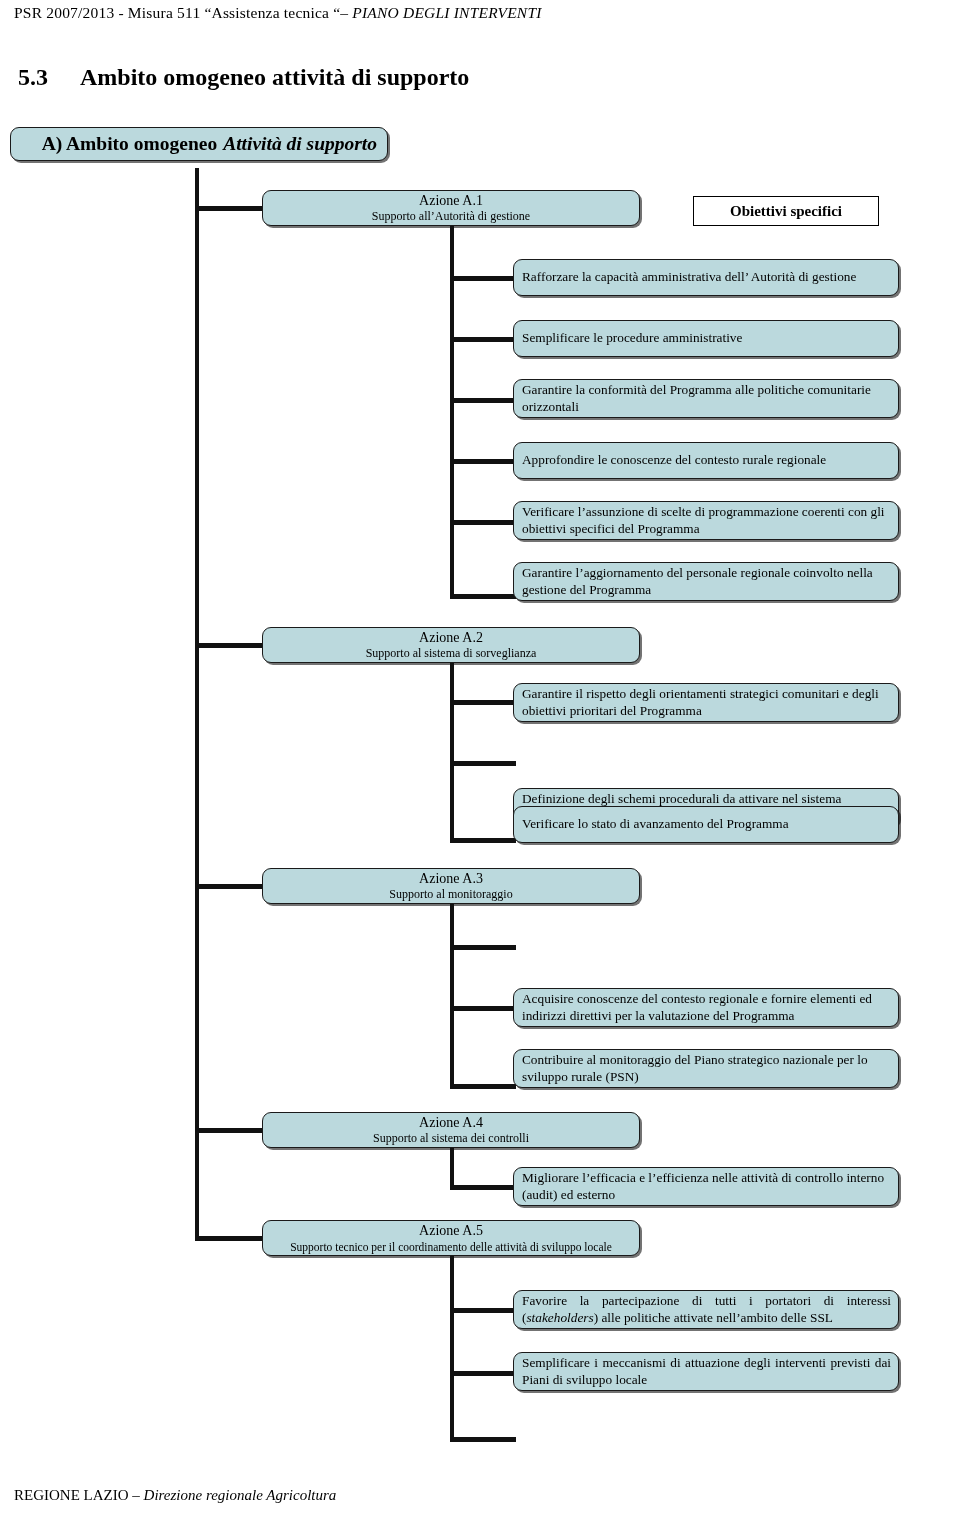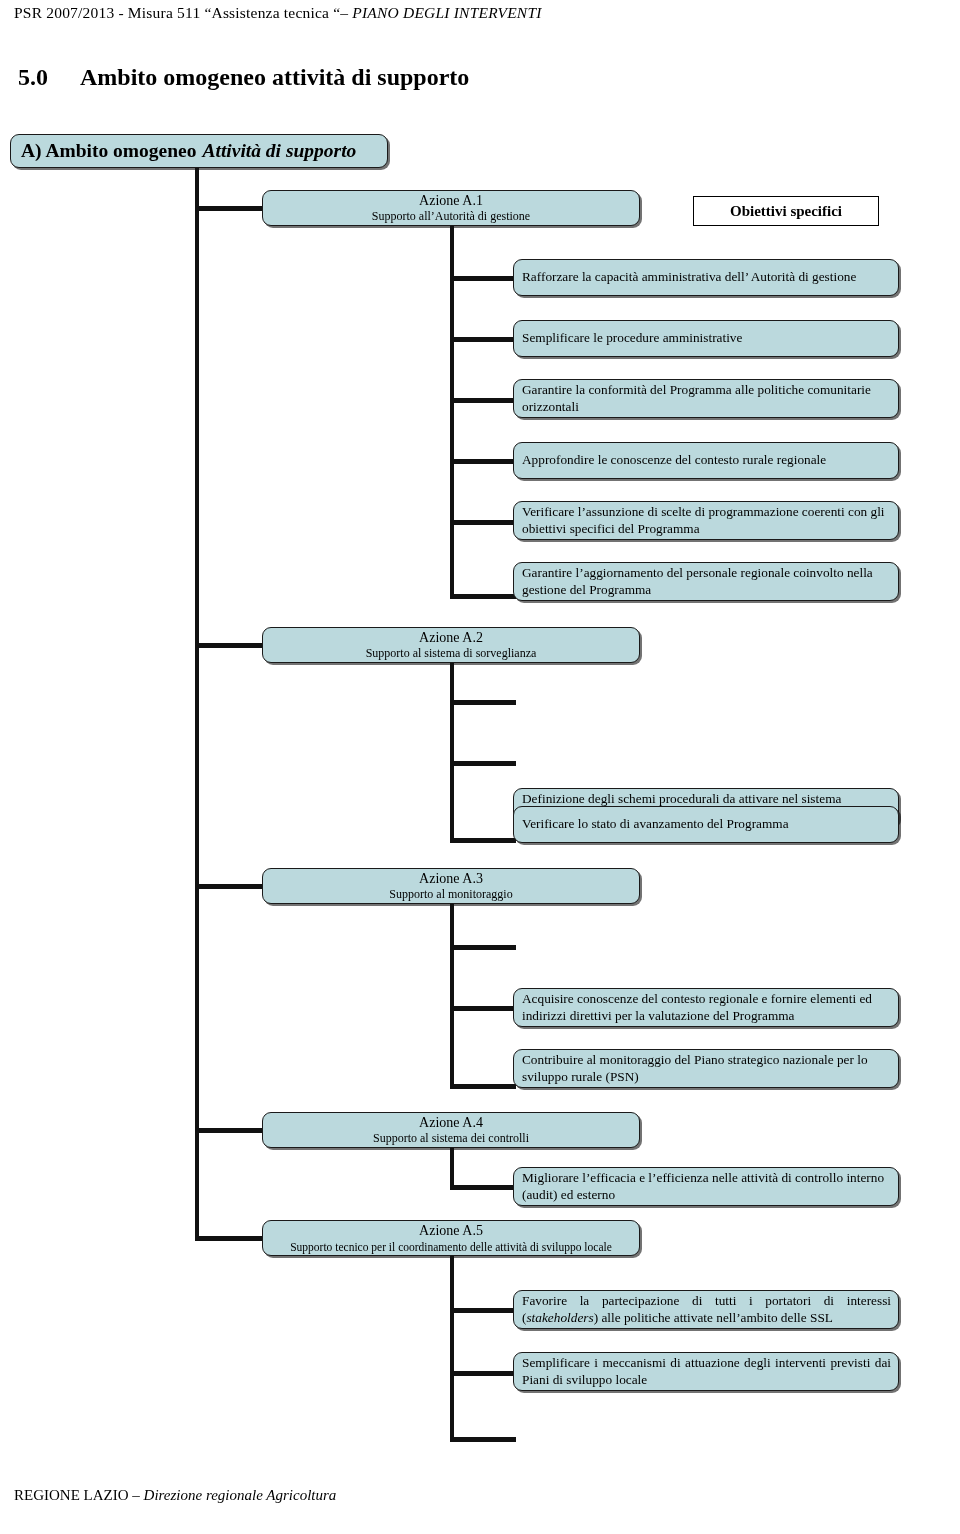--- a/index.html
+++ b/index.html
@@ -135,26 +135,26 @@
   }
 </style>
 </head>
 <body>
 
 <div class="doc-header">
   <span class="hdr-plain">PSR  2007/2013  -  Misura 511 “Assistenza tecnica “– </span><span class="hdr-ital">PIANO DEGLI INTERVENTI</span>
 </div>
 
 <div class="section-heading">
-  <span class="sec-num">5.0</span><span>Ambito omogeneo attività di supporto</span>
+  <span class="sec-num">5.3</span><span>Ambito omogeneo attività di supporto</span>
 </div>
 
 <div class="diagram">
 
-  <div class="node root" style="left:10px; top:134px; width:378px; height:34px;">
+  <div class="node root" style="left:10px; top:127px; width:378px; height:34px;justify-content:flex-end;">
     <span>A) Ambito omogeneo</span>
       <span class="root-ital">Attività di supporto</span>
   </div>
 
   <div class="legend-box" style="left:693px; top:196px; width:186px; height:30px;">
     <span>Obiettivi specifici</span>
   </div>
 
   <div class="line v" style="left:195px; top:168px; width:4px; height:1072px;"></div>
 
@@ -200,20 +200,23 @@
 
   <div class="node azione" style="left:262px; top:627px; width:378px; height:36px;text-align:right;">
     <div class="az-title">Azione A.2</div>
     <div class="az-sub">Supporto al sistema di sorveglianza</div>
   </div>
   <div class="line v" style="left:450px; top:663px; width:4px; height:180px;"></div>
   <div class="line h" style="left:450px; top:700px; width:66px; height:5px;"></div>
   <div class="line h" style="left:450px; top:761px; width:66px; height:5px;"></div>
   <div class="line h" style="left:450px; top:838px; width:66px; height:5px;"></div>
 
+  <div class="node obiettivo" style="left:513px; top:683px; width:386px; height:39px;">
+    <span>Garantire il rispetto degli orientamenti strategici comunitari e degli obiettivi prioritari del Programma</span>
+  </div>
   <div class="node obiettivo" style="left:513px; top:744px; width:386px; height:39px;margin-top:44px;">
     <span>Definizione degli schemi procedurali  da attivare nel sistema sanzionatorio e dei controlli</span>
   </div>
   <div class="node obiettivo" style="left:513px; top:806px; width:386px; height:37px;">
     <span>Verificare lo stato di avanzamento del Programma</span>
   </div>
 
   <div class="node azione" style="left:262px; top:868px; width:378px; height:36px;">
     <div class="az-title">Azione A.3</div>
     <div class="az-sub">Supporto al monitoraggio</div>

